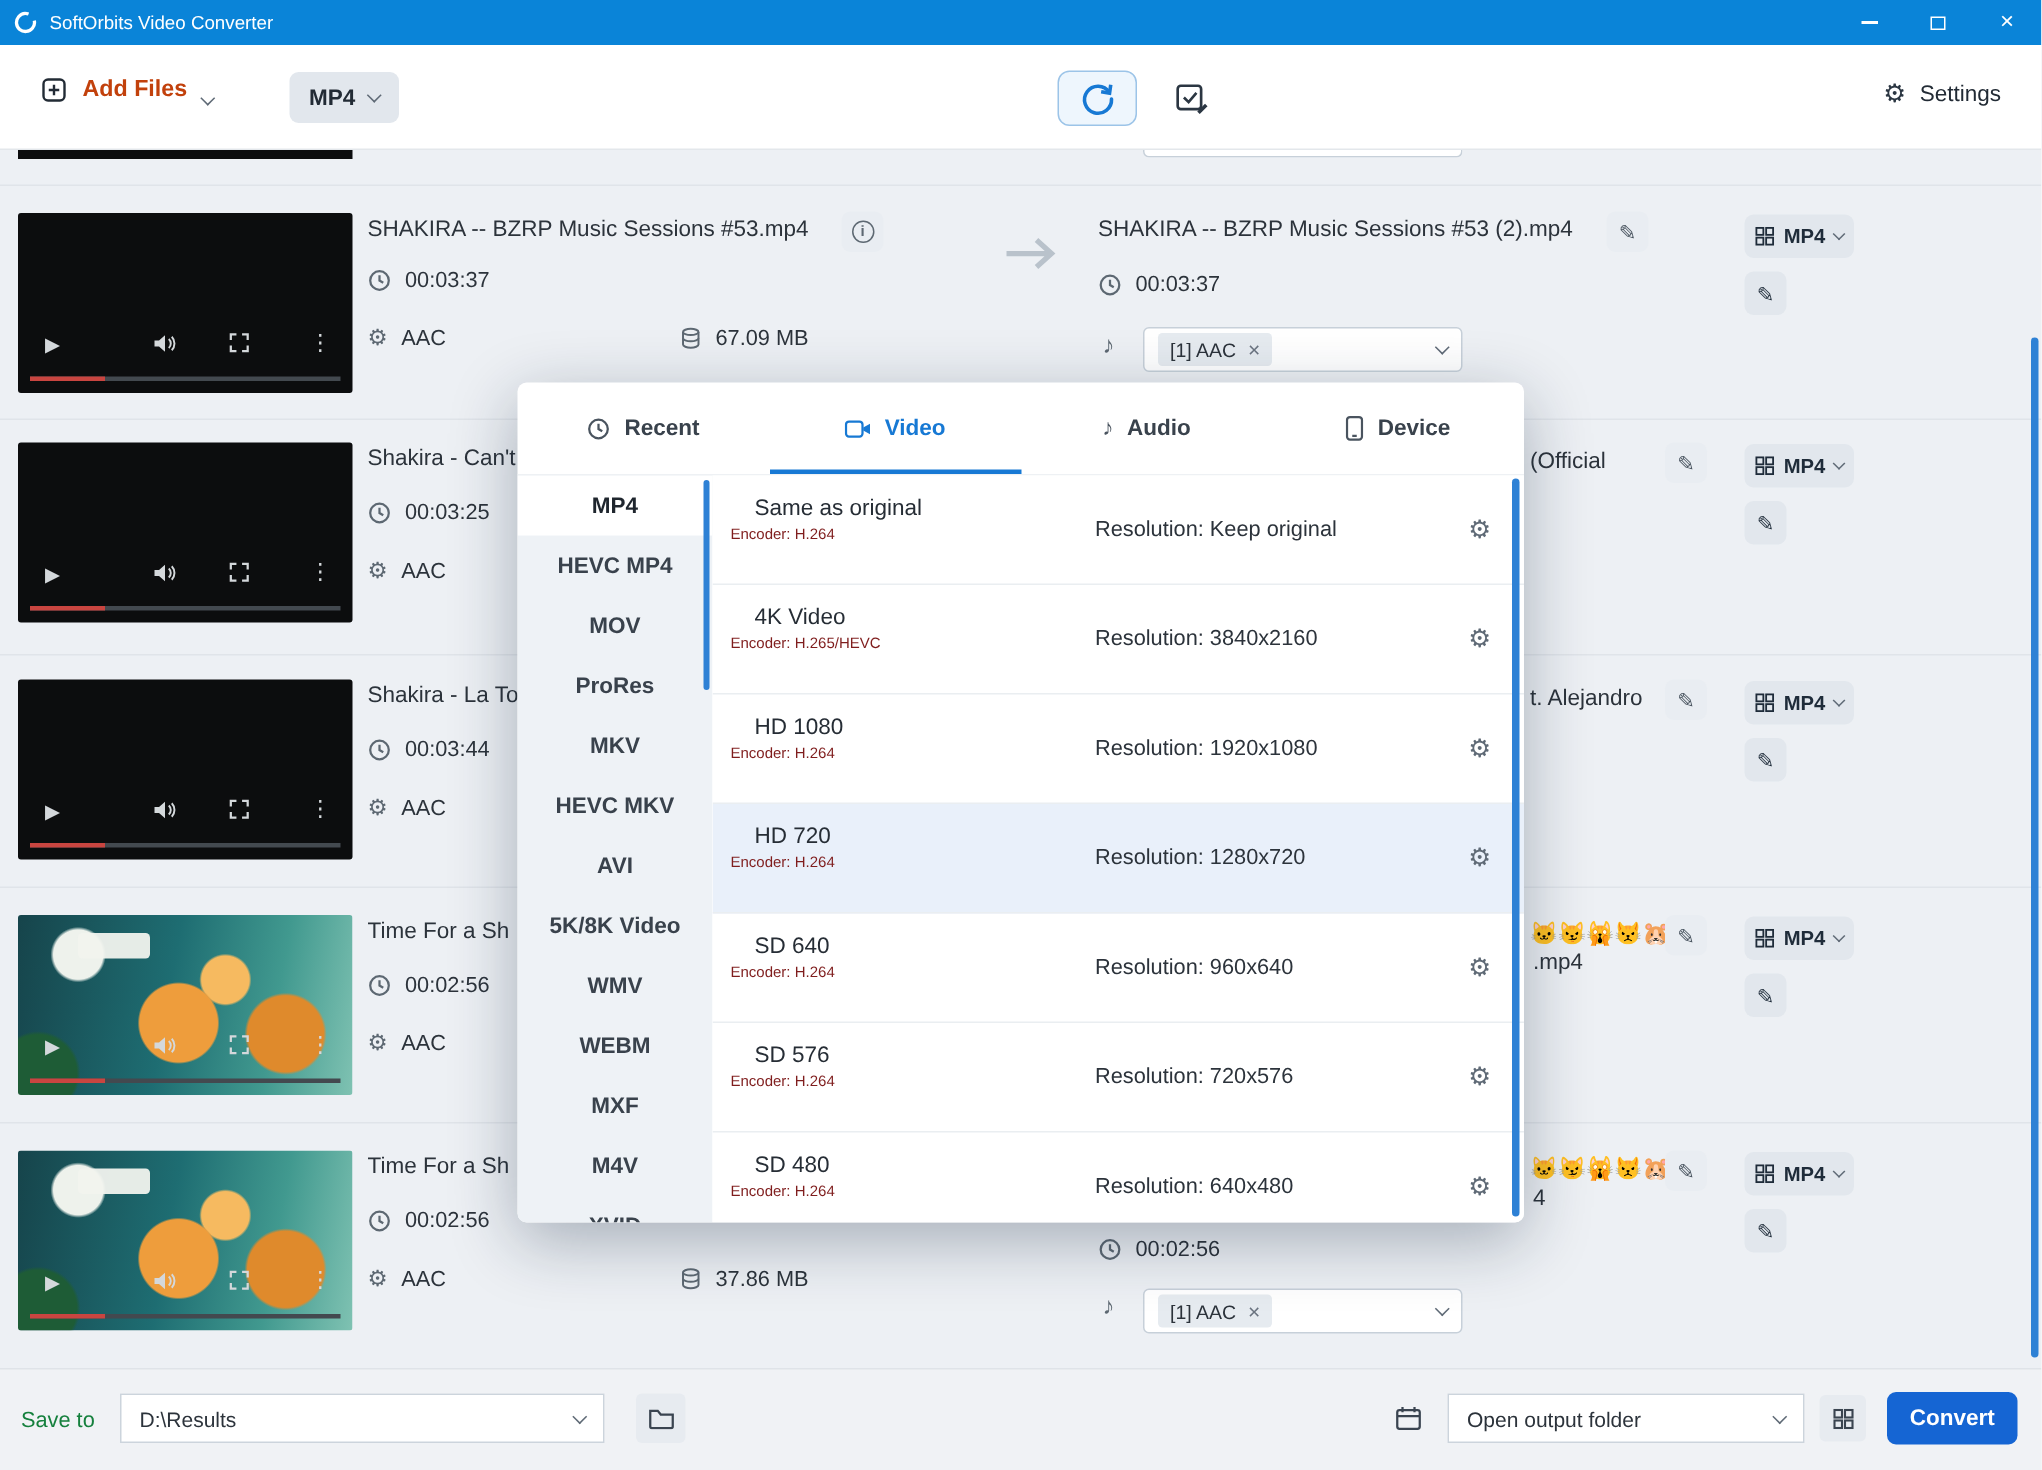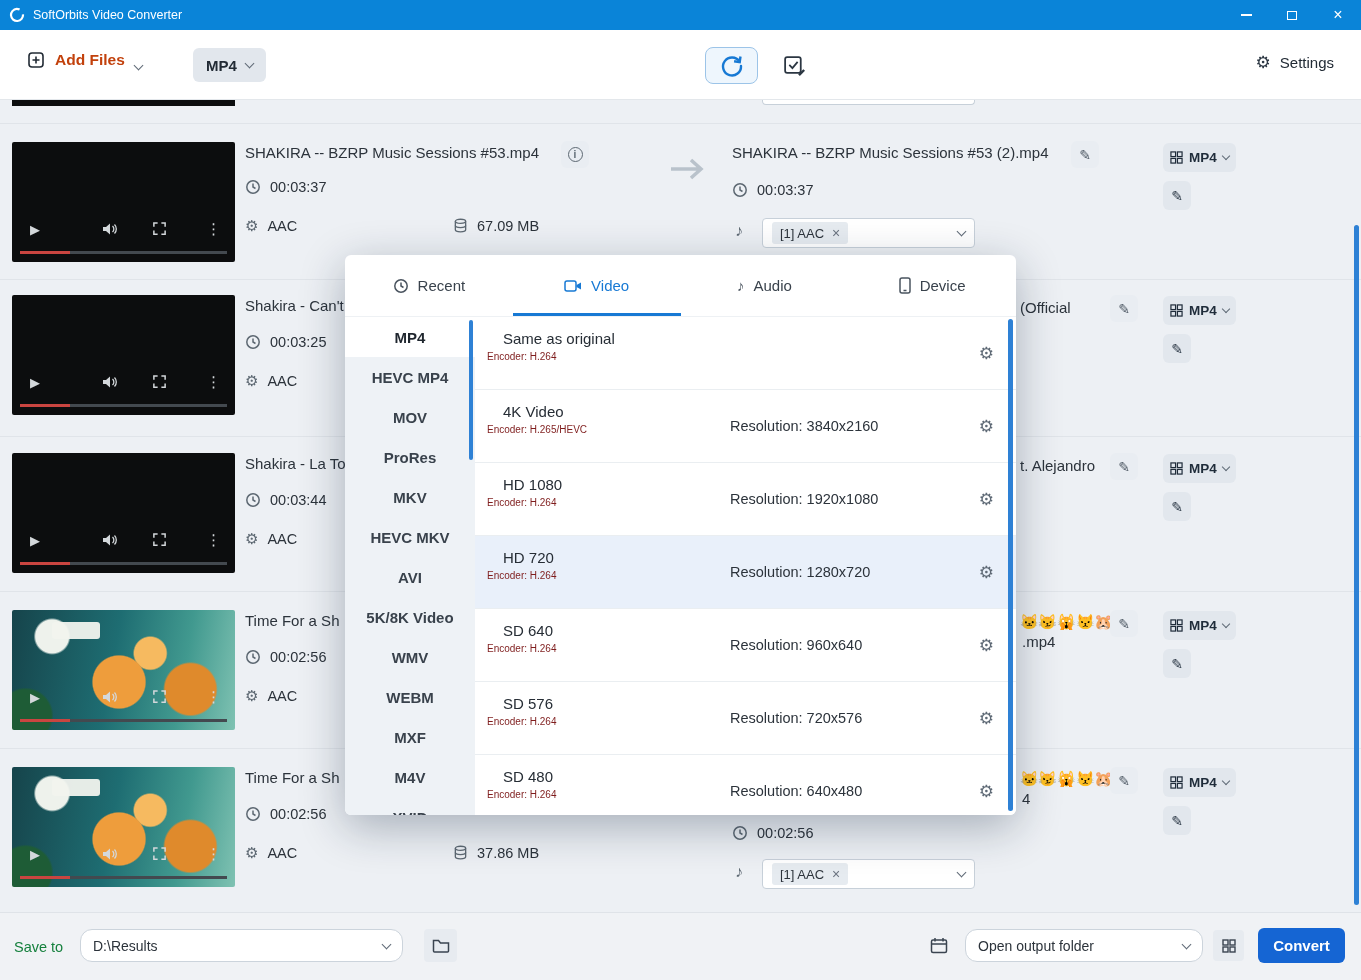--- a/index.html
+++ b/index.html
@@ -55,40 +55,40 @@
   .fmt-btn{position:absolute;width:73px;height:29px;background:#e2e7ed;border-radius:6px;display:flex;align-items:center;justify-content:center;gap:6px;font-size:13.5px;font-weight:bold;color:#1f2c3a}
   .fmt-btn .chev{width:6px;height:6px}
   .sq-btn{position:absolute;width:28px;height:29px;background:#e2e7ed;border-radius:6px;display:flex;align-items:center;justify-content:center;color:#1f2c3a}
   .sep{position:absolute;left:0;width:1361px;height:1px;background:#e0e4e9}
   
   .clip-thumb{position:absolute;left:12px;top:85px;width:223px;height:21px;background:#0c0d0e;overflow:hidden}
   .clip-chip{position:absolute;left:762px;top:85px;width:213px;height:20px;background:#fff;border:1px solid #c7d0d9;border-top:none;border-radius:0 0 4px 4px;display:flex;align-items:center;justify-content:flex-end;padding:0 9px}
   
   .modal{position:absolute;left:345px;top:255px;width:671px;height:560px;background:#fff;border-radius:6px;box-shadow:0 12px 45px rgba(15,35,60,.32);z-index:50;overflow:hidden;display:flex;flex-direction:column}
   .tabs{flex:0 0 62px;display:flex;border-bottom:1px solid #eef1f4}
-  .tab{flex:1;display:flex;align-items:center;justify-content:center;gap:9px;font-size:15px;font-weight:normal;color:#39424c}
+  .tab{flex:1;display:flex;align-items:center;justify-content:center;gap:9px;font-size:15px;font-weight:bold;color:#39424c}
   .tab .ti{color:#4a545f;display:flex;font-size:15px;line-height:1}
   .tab.active{color:#1779d4;box-shadow:inset 0 -3px 0 #1779d4}
   .tab.active .ti{color:#1779d4}
   .mbody{flex:1;display:flex;min-height:0}
   .fmts{width:130px;background:#eef2f6;position:relative;overflow:hidden;flex:0 0 130px}
   .fmt-item{height:40px;display:flex;align-items:center;justify-content:center;font-size:15px;font-weight:bold;color:#39424c;white-space:nowrap}
   .fmt-item.sel{background:#fff;color:#1f262e}
   .sbv{position:absolute;background:#2e81d5;border-radius:3px}
   .plist{flex:1;position:relative;overflow:hidden;background:#fff}
   .preset{height:73px;position:relative;border-bottom:1px solid #eaeef1}
   .preset.hl{background:#e9f0fa}
   .pname{position:absolute;left:28px;top:13px;font-size:15px;color:#262d35}
   .penc{position:absolute;left:12px;top:34px;font-size:10px;color:#7f1d1d}
   .pres{position:absolute;left:255px;top:0;height:100%;display:flex;align-items:center;font-size:14.5px;color:#2c333b}
   .gear-btn{position:absolute;right:22px;top:50%;transform:translateY(-50%);font-size:17px;color:#5f6a76;line-height:1}
   
   .footer{position:absolute;left:0;top:912px;width:100%;height:68px;background:#f0f2f5;border-top:1px solid #dfe3e8;z-index:40}
   .savelabel{position:absolute;left:14px;top:26px;font-size:14.5px;color:#15803d}
-  .combo{position:absolute;height:33px;background:#fff;border:1px solid #ccd4dc;border-radius:12px;display:flex;align-items:center;padding:0 12px;font-size:14px;color:#2c333b}
+  .combo{position:absolute;height:33px;background:#fff;border:1px solid #ccd4dc;border-radius:0;display:flex;align-items:center;padding:0 12px;font-size:14px;color:#2c333b}
   .combo .chev{margin-left:auto}
   .combo.saveto{left:80px;top:16px;width:323px}
   .combo.outf{left:965px;top:16px;width:238px}
   .folder-btn{position:absolute;left:424px;top:16px;width:33px;height:33px;background:#e7ebf0;border-radius:4px;display:flex;align-items:center;justify-content:center;color:#3a4450}
   .sched{position:absolute;left:930px;top:24px;color:#3a4450;display:flex}
   .grid-btn{position:absolute;left:1213px;top:17px;width:31px;height:31px;background:#e7ebf0;border-radius:4px;display:flex;align-items:center;justify-content:center;color:#3a4450}
   .convert{position:absolute;left:1258px;top:15px;width:87px;height:35px;background:#1565d3;border-radius:6px;color:#fff;font-size:15px;font-weight:bold;display:flex;align-items:center;justify-content:center}
   .main-scroll{position:absolute;right:2px;top:225px;width:5px;height:680px;background:#2e81d5;border-radius:3px;z-index:45}
 </style>
 </head>
@@ -539,20 +539,21 @@
         <div class="fmt-item">WEBM</div>
         <div class="fmt-item">MXF</div>
         <div class="fmt-item">M4V</div>
         <div class="fmt-item">XVID</div>
         <div class="sbv" style="right:2px;top:3px;width:4px;height:140px"></div>
       </div>
       <div class="plist">
         <div class="preset">
           <div class="pname">Same as original</div>
           <div class="penc">Encoder: H.264</div>
+          <div class="pres">Resolution: Keep original</div>
           <button class="gear-btn"><span>⚙</span></button>
         </div>
         <div class="preset">
           <div class="pname">4K Video</div>
           <div class="penc">Encoder: H.265/HEVC</div>
           <div class="pres">Resolution: 3840x2160</div>
           <button class="gear-btn"><span>⚙</span></button>
         </div>
         <div class="preset">
           <div class="pname">HD 1080</div>

